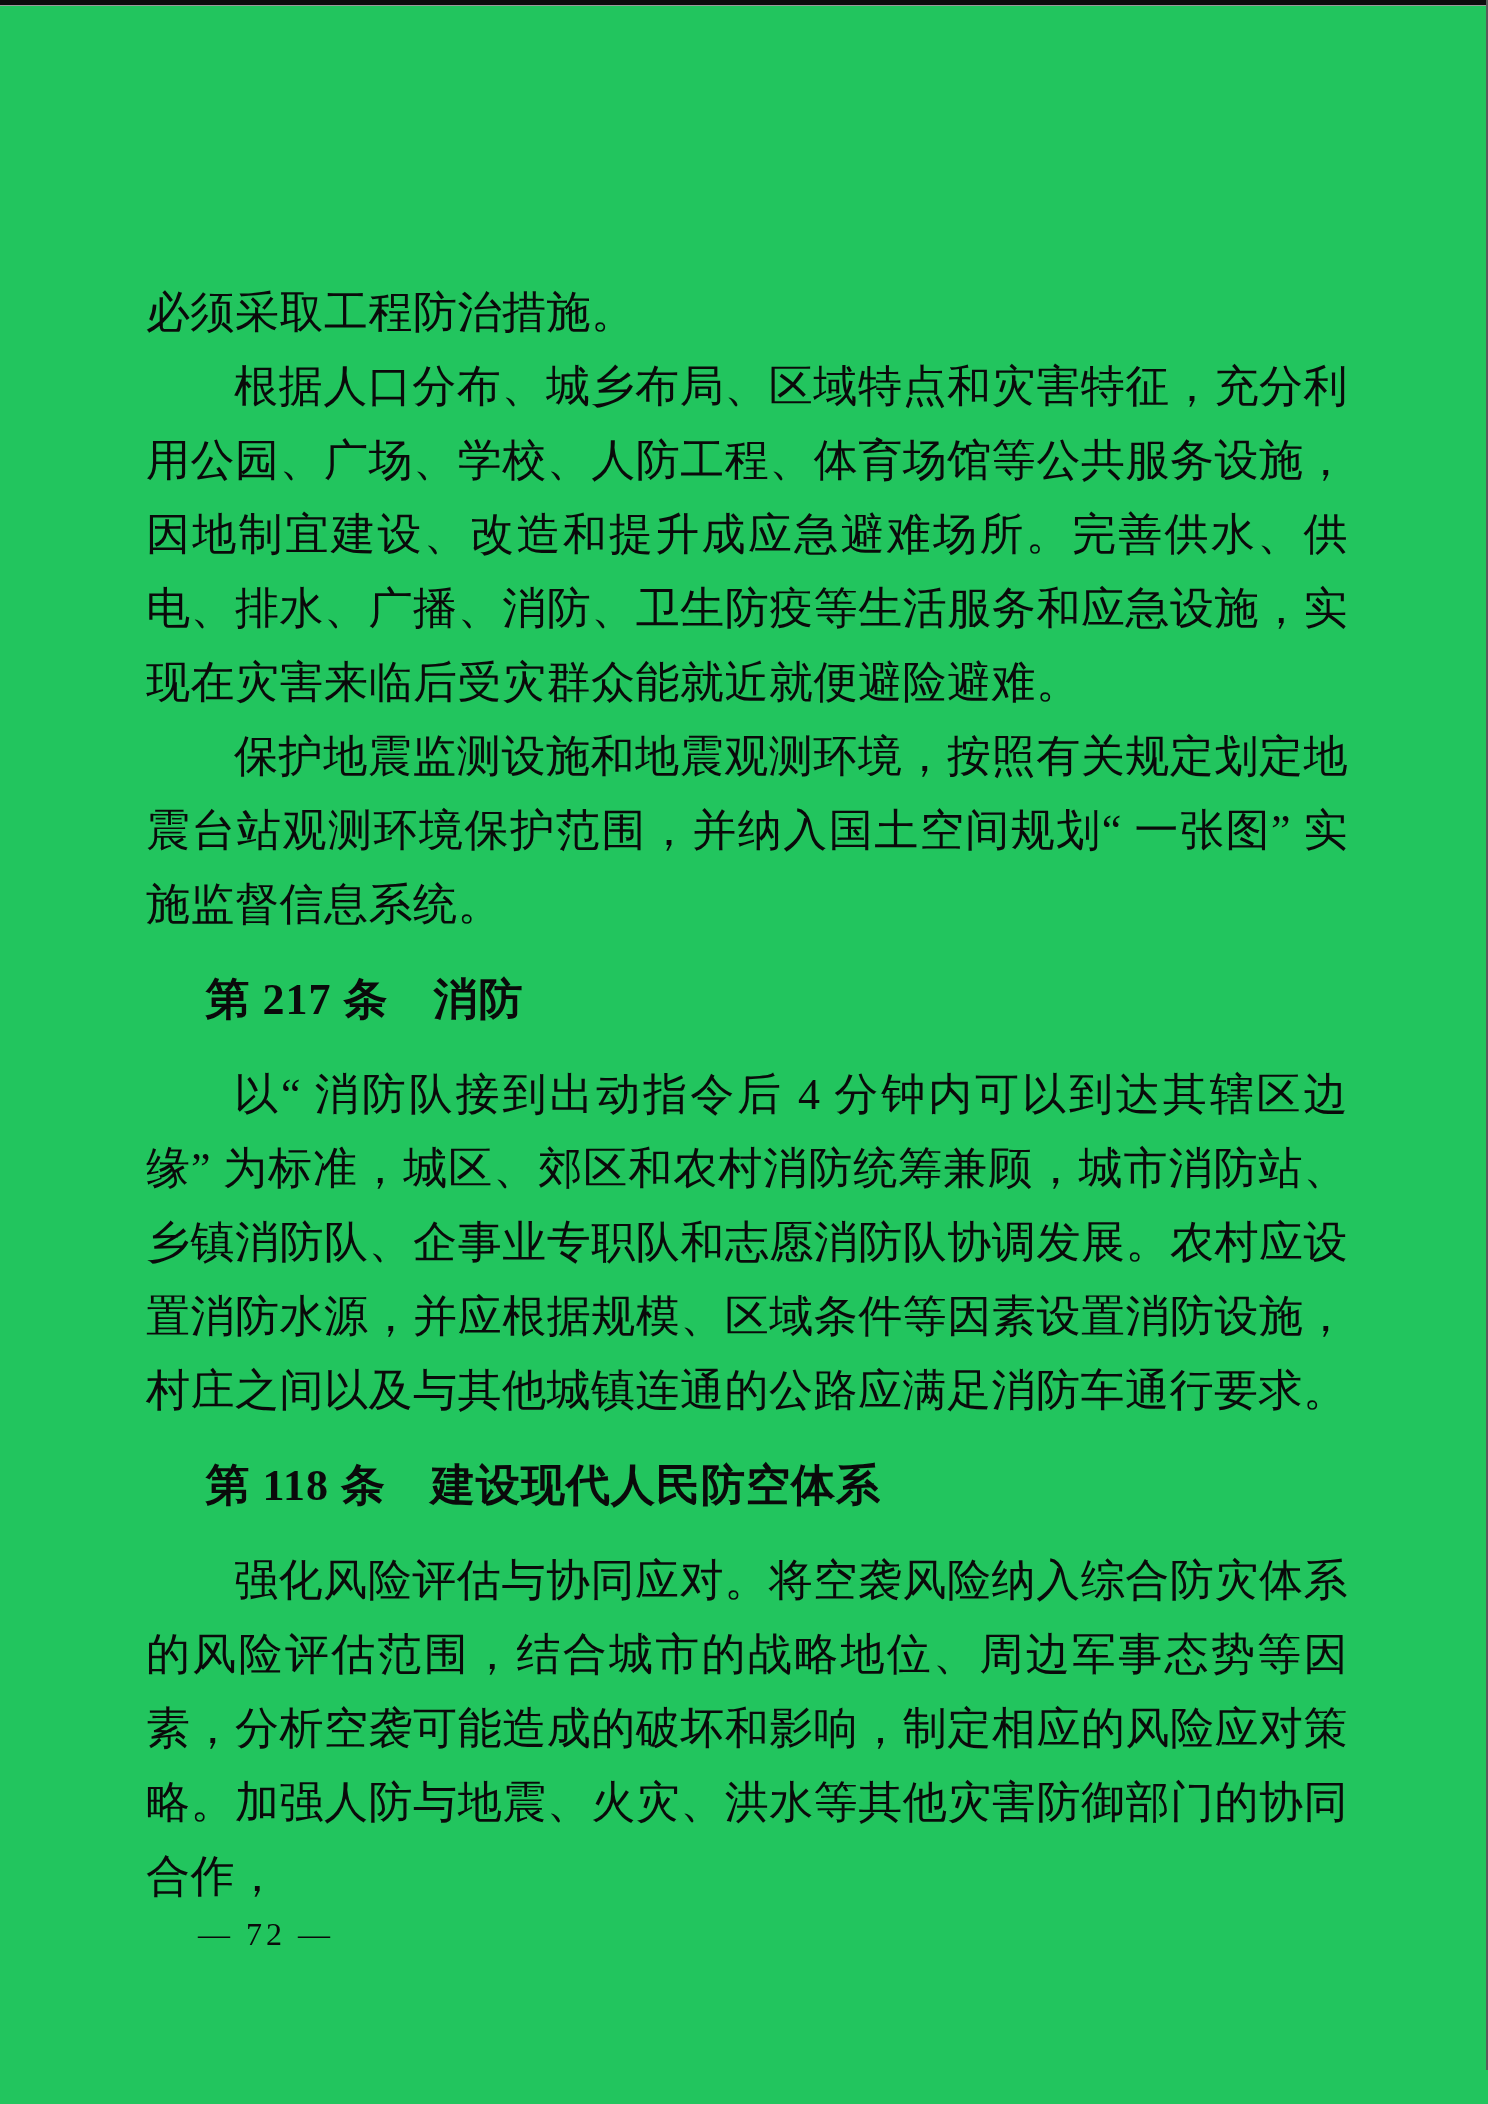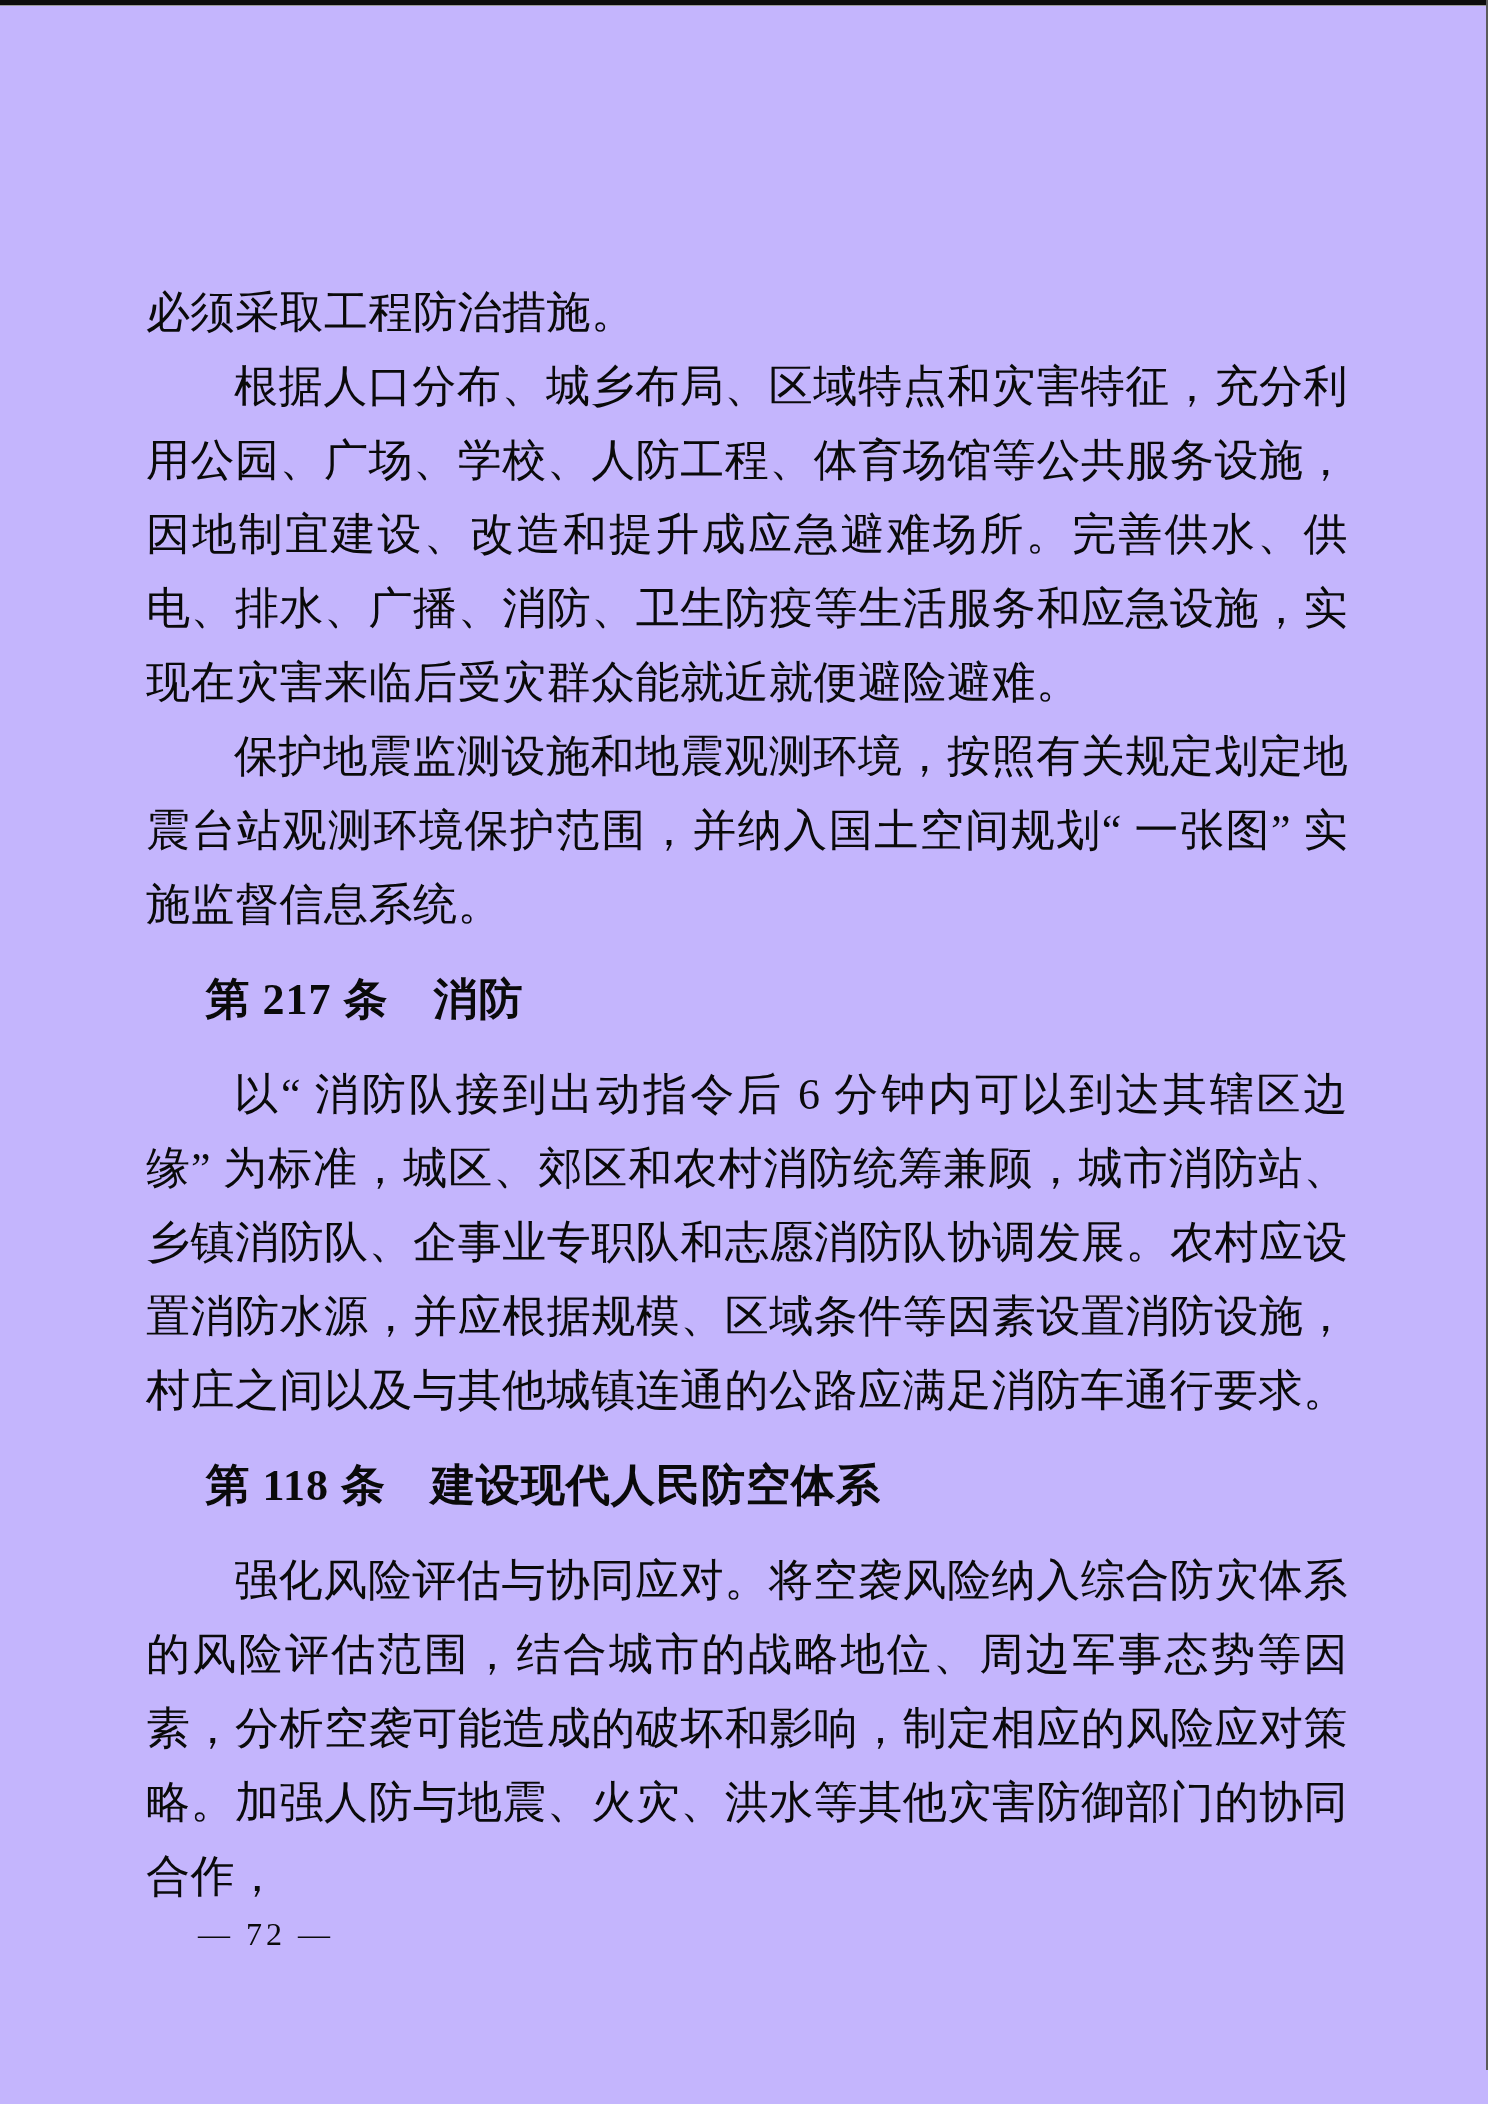--- a/index.html
+++ b/index.html
@@ -4,21 +4,21 @@
 <style>
   html, body {
     margin: 0;
     padding: 0;
     background: #ffffff;
   }
   .page {
     position: relative;
     width: 1488px;
     height: 2104px;
-    background: #c4b5fd;
+    background: #22c55e;
     color: #0a0a0a;
     font-family: "Liberation Serif", "DejaVu Serif", serif;
     overflow: hidden;
   }
   
   .scan-edge-top {
     position: absolute;
     left: 0; top: 0;
     width: 100%; height: 5px;
     background: #0c0c0c;
@@ -70,19 +70,19 @@
 <div class="page">
   <div class="scan-edge-top"></div>
   <div class="scan-edge-right"></div>
 
   <div class="document-body">
 
   <p class="paragraph">必须采取工程防治措施。</p>
       <p class="paragraph indent">根据人口分布、城乡布局、区域特点和灾害特征，充分利用公园、广场、学校、人防工程、体育场馆等公共服务设施，因地制宜建设、改造和提升成应急避难场所。完善供水、供电、排水、广播、消防、卫生防疫等生活服务和应急设施，实现在灾害来临后受灾群众能就近就便避险避难。</p>
       <p class="paragraph indent">保护地震监测设施和地震观测环境，按照有关规定划定地震台站观测环境保护范围，并纳入国土空间规划“ 一张图” 实施监督信息系统。</p>
       <p class="heading">第 217 条　消防</p>
-      <p class="paragraph indent">以“ 消防队接到出动指令后 6 分钟内可以到达其辖区边缘” 为标准，城区、郊区和农村消防统筹兼顾，城市消防站、乡镇消防队、企事业专职队和志愿消防队协调发展。农村应设置消防水源，并应根据规模、区域条件等因素设置消防设施，村庄之间以及与其他城镇连通的公路应满足消防车通行要求。</p>
+      <p class="paragraph indent">以“ 消防队接到出动指令后 4 分钟内可以到达其辖区边缘” 为标准，城区、郊区和农村消防统筹兼顾，城市消防站、乡镇消防队、企事业专职队和志愿消防队协调发展。农村应设置消防水源，并应根据规模、区域条件等因素设置消防设施，村庄之间以及与其他城镇连通的公路应满足消防车通行要求。</p>
       <p class="heading">第 118 条　建设现代人民防空体系</p>
       <p class="paragraph indent">强化风险评估与协同应对。将空袭风险纳入综合防灾体系的风险评估范围，结合城市的战略地位、周边军事态势等因素，分析空袭可能造成的破坏和影响，制定相应的风险应对策略。加强人防与地震、火灾、洪水等其他灾害防御部门的协同合作，</p>
     </div>
 
   <div class="page-footer">— 72 —</div>
 </div>
 
 </body></html>

